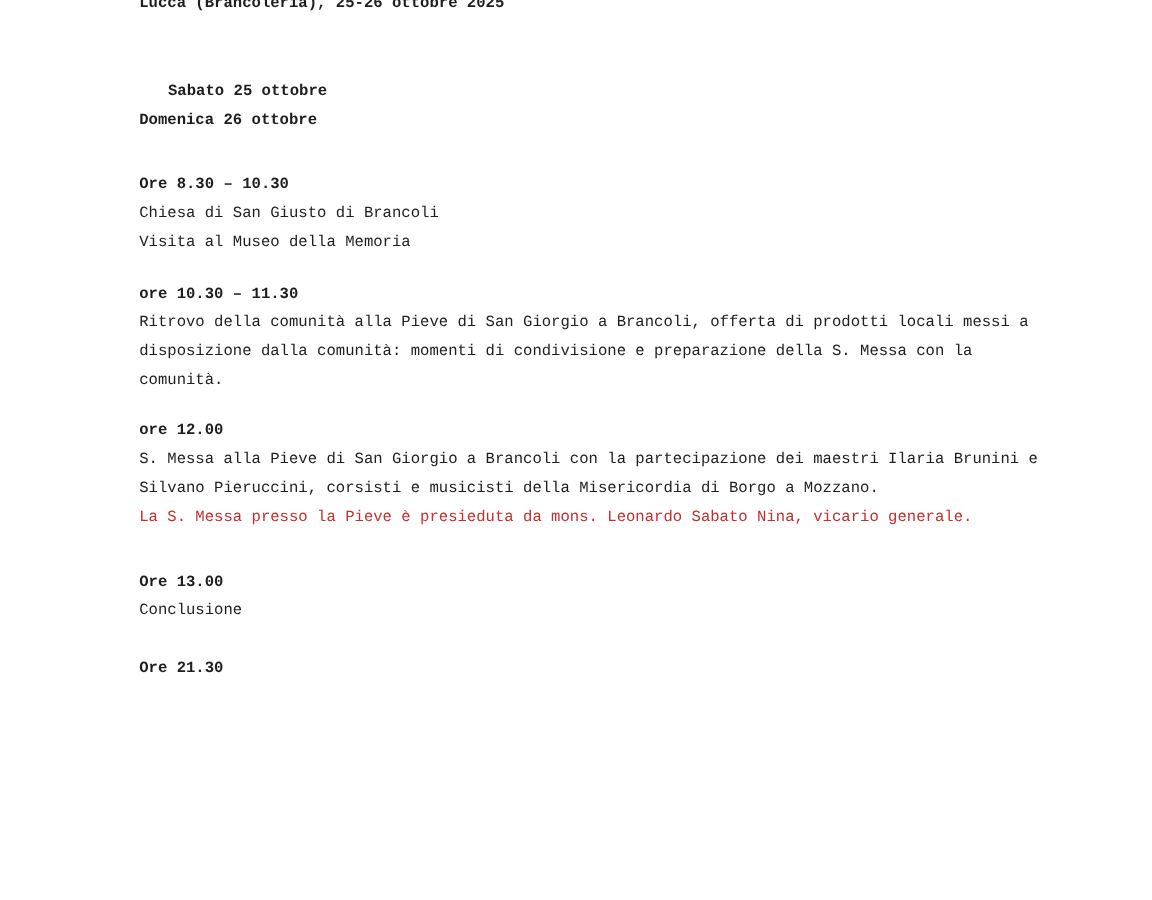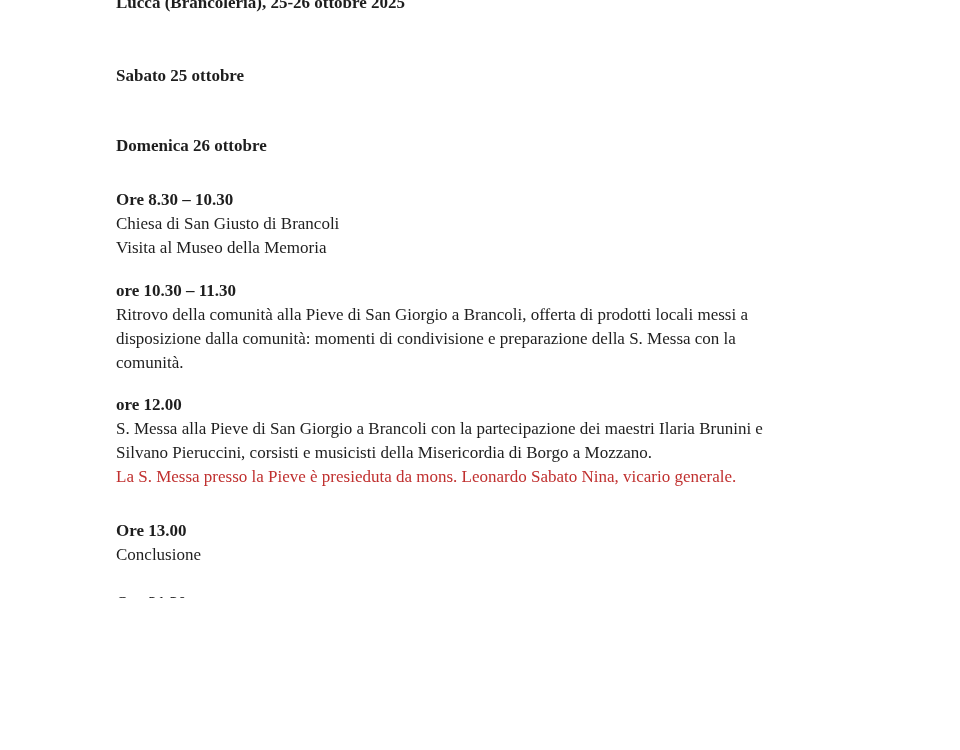--- a/index.html
+++ b/index.html
@@ -6,42 +6,42 @@
     margin: 0;
     padding: 0;
     background: #ffffff;
   }
   .page {
     position: relative;
     width: 960px;
     height: 598px;
     overflow: hidden;
     background: var(--page-bg, #ffffff);
-    font-family: Liberation Serif, serif;
-    font-size: 17px;
+    font-family: Liberation Mono, monospace;
+    font-size: 13px;
     line-height: 24px;
     color: var(--ink, #1e1e1e);
   }
   .doc {
     padding-left: 116px;
     padding-right: 40px;
   }
   .line-group {
     white-space: pre-wrap;
   }
   .heading {
     font-weight: bold;
   }
   .red {
     color: var(--accent-red, #c0302f);
   }
   
   .header-line   { margin-top: -9px; font-weight: bold; }
-  .blk-sabato    { margin-top: 49px; }
-  .blk-domenica  { margin-top: 46px; }
+  .blk-sabato    { margin-top: 49px; margin-left: 24px; }
+  .blk-domenica  { }
   .blk-ritrovo   { margin-top: 24px; }
   .blk-0830      { margin-top: 30px; }
   .blk-1030      { margin-top: 19px; }
   .blk-1200      { margin-top: 18px; }
   .blk-1300      { margin-top: 30px; }
   .blk-2130      { margin-top: 24px; }
 </style>
 </head>
 <body>
 

